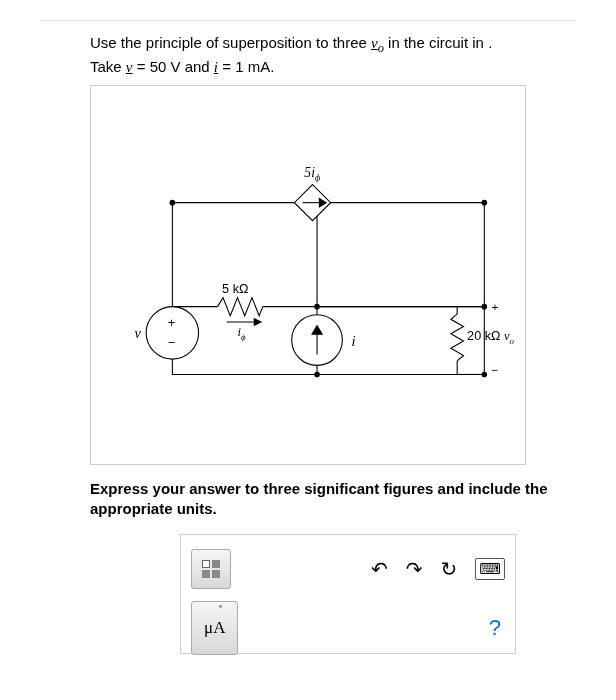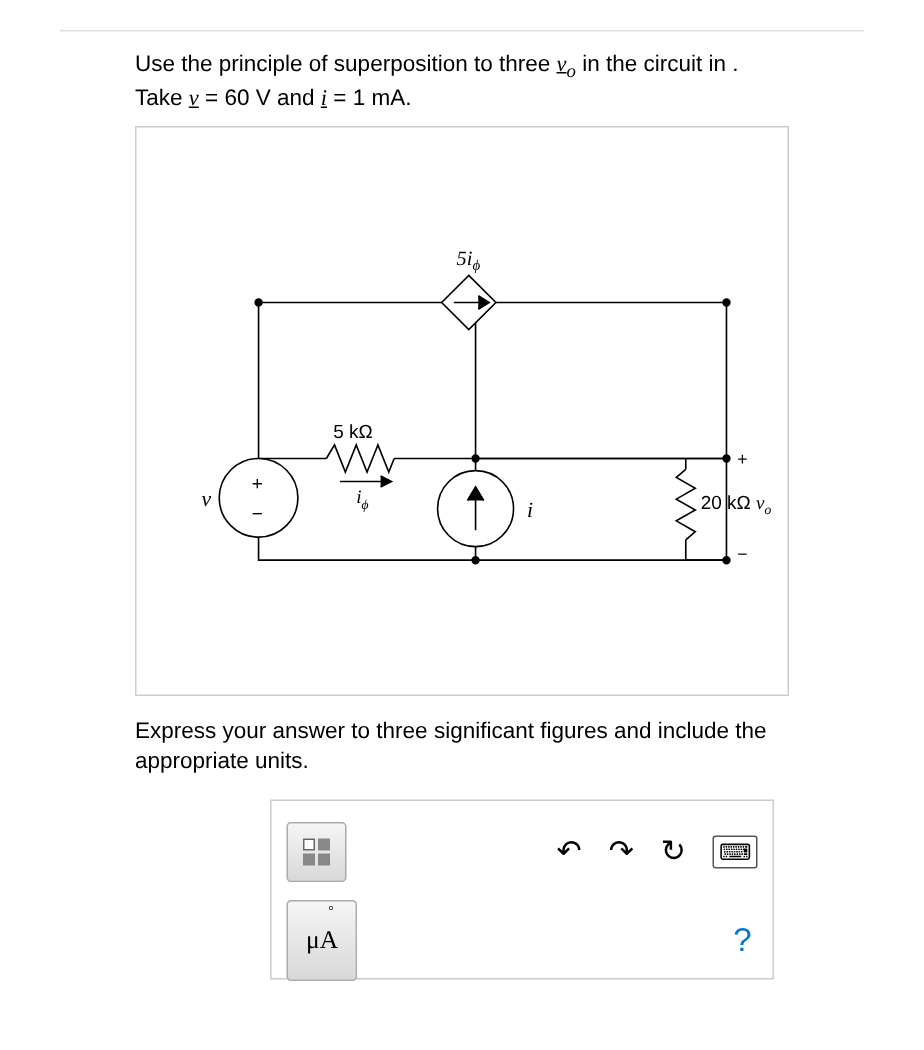--- a/index.html
+++ b/index.html
@@ -18,21 +18,21 @@
     .circuit-box {
       border: 1px solid #ccc;
       margin: 0 50px 14px 50px;
       height: 380px;
       position: relative;
       background: #fff;
     }
     .circuit-svg { width: 100%; height: 100%; }
     .sig-figs {
       margin: 0 20px 14px 50px;
-      font-weight: normal;
+      font-weight: bold;
       line-height: 1.35;
     }
     .answer-box {
       border: 1px solid #ccc;
       margin: 0 60px 0 140px;
       padding: 10px;
       height: 120px;
       position: relative;
       background: #fff;
     }
@@ -86,21 +86,21 @@
     }
     .templ-icon div { background: #888; }
     .templ-icon .sq { background: #fff; border: 1px solid #666; }
   </style>
 </head>
 <body>
 
 <div class="divider"></div>
 
 <div class="problem-text">
-  <span>Use the principle of superposition to three </span><span class="ital"><span>v</span><sub>o</sub></span><span> in the circuit in . Take </span><span class="ital">v</span><span> = 60 V and </span><span class="ital">i</span><span> = 1 mA.</span>
+  <span>Use the principle of superposition to three </span><span class="ital"><span>v</span><sub>o</sub></span><span> in the circuit in . Take </span><span class="ital">v</span><span> = 50 V and </span><span class="ital">i</span><span> = 1 mA.</span>
 </div>
 
 <div class="circuit-box">
   <svg class="circuit-svg" viewBox="0 0 480 380">
     <g stroke="#000" stroke-width="1.2" fill="none">
 
       <polyline points="90,110 90,225"></polyline>
       <polyline points="90,283 90,300 435,300"></polyline>
       <polyline points="435,300 435,110 265,110"></polyline>
       <polyline points="225,110 90,110"></polyline>

